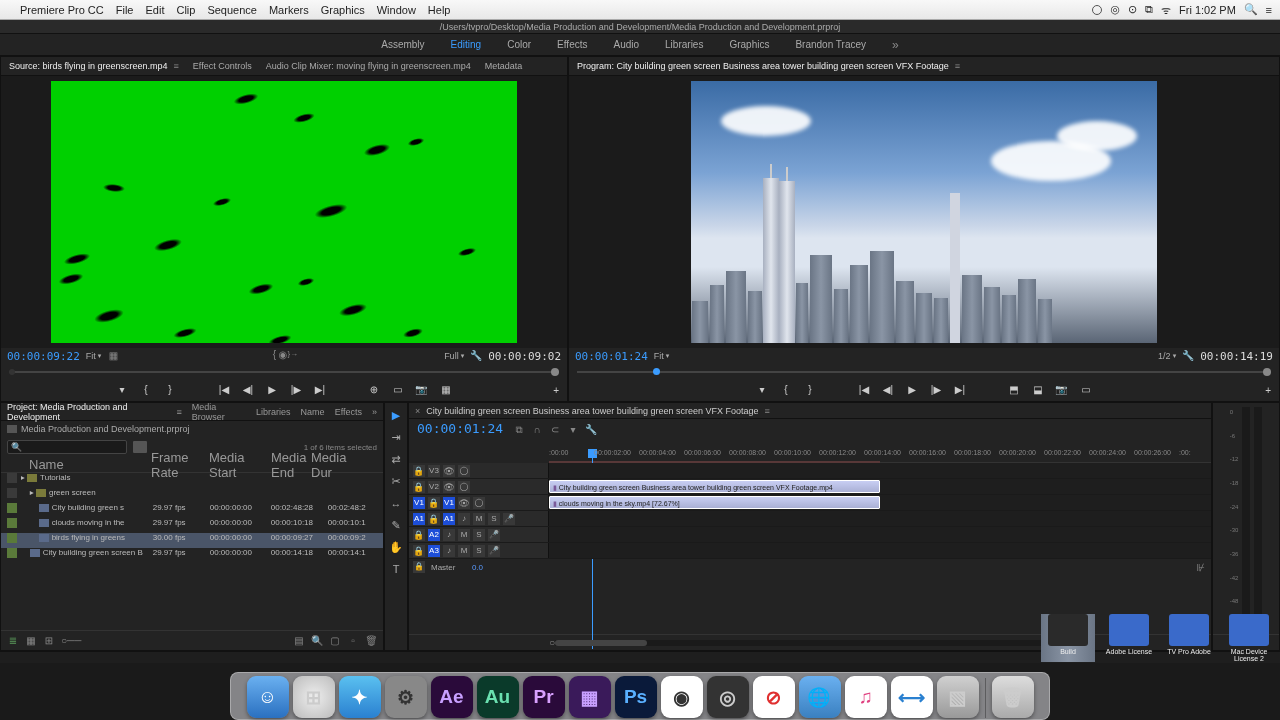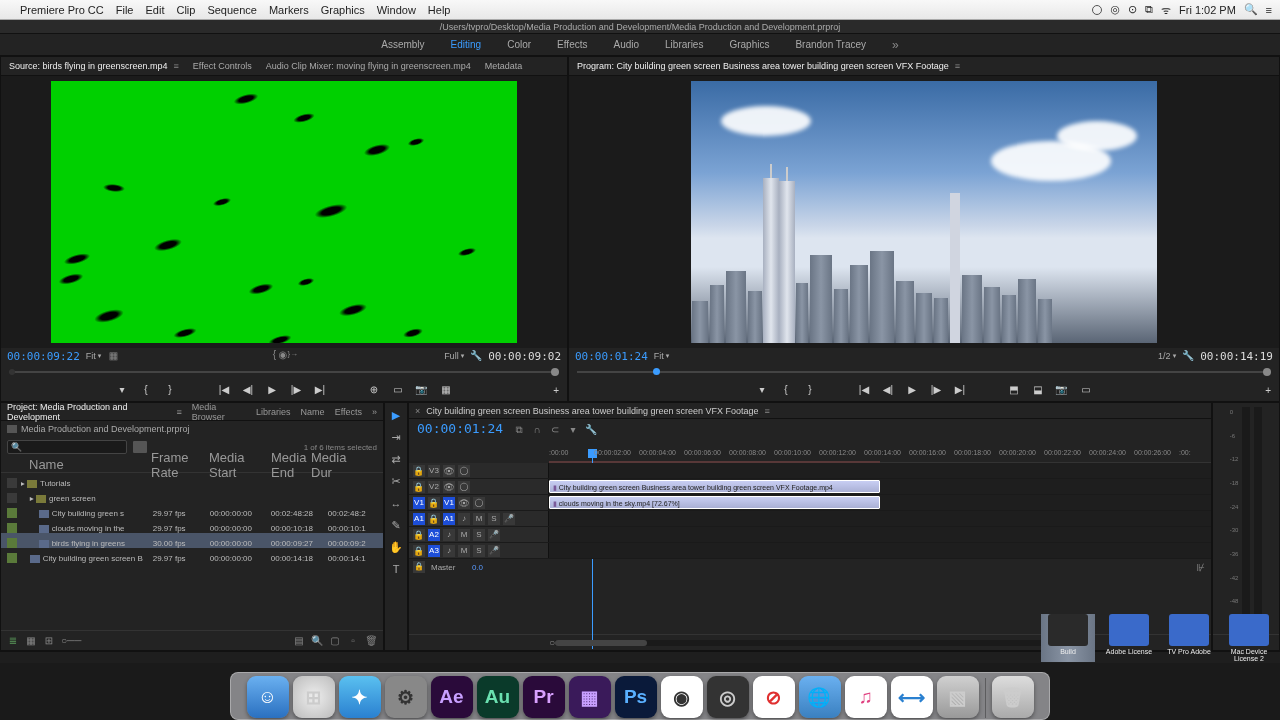--- a/index.html
+++ b/index.html
@@ -59,21 +59,21 @@
 .searchrow .sbox{flex:0 0 120px;height:14px;background:#1a1a1a;border:1px solid #444;border-radius:2px;display:flex;align-items:center;padding:0 3px;color:#888;font-size:9px}
 .searchrow .bin{width:14px;height:12px;background:#555;border-radius:1px}
 .searchrow .stat{margin-left:auto;font-size:8px;color:#888}
 .cols{height:16px;display:flex;align-items:center;padding:0 6px 0 28px;font-size:13px;color:#999;border-bottom:1px solid #333;gap:0}
 .cols span:nth-child(1){width:122px}
 .cols span:nth-child(2){width:58px}
 .cols span:nth-child(3){width:62px}
 .cols span:nth-child(4){width:40px}
 .cols span:nth-child(5){width:50px}
 .rows{flex:1;overflow:hidden}
-.prow{height:15px;display:flex;align-items:flex-end;padding:0 6px;font-size:8px;color:#bbb}
+.prow{height:15px;display:flex;align-items:flex-start;padding:0 6px;font-size:8px;color:#bbb}
 .prow.sel{background:#4a5568}
 .prow .chk{width:10px;height:10px;background:#3a3a3a;margin-right:4px}
 .prow .chk.on{background:#5a7a3a}
 .prow .ind{display:inline-block}
 .prow .fic{width:10px;height:8px;background:#5a6a8a;margin-right:3px;display:inline-block;vertical-align:middle}
 .prow .bic{width:10px;height:8px;background:#7a7a3a;margin-right:3px;display:inline-block;vertical-align:middle}
 .prow .nm{width:134px;overflow:hidden;white-space:nowrap}
 .prow .fr{width:58px}
 .prow .ms{width:62px}
 .prow .me{width:58px}

